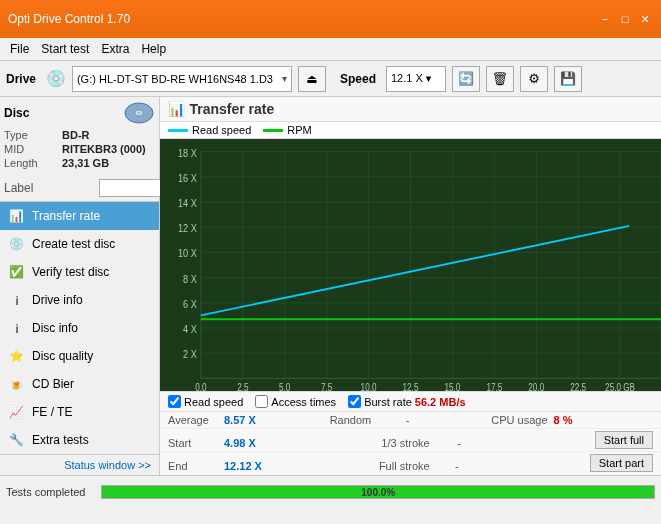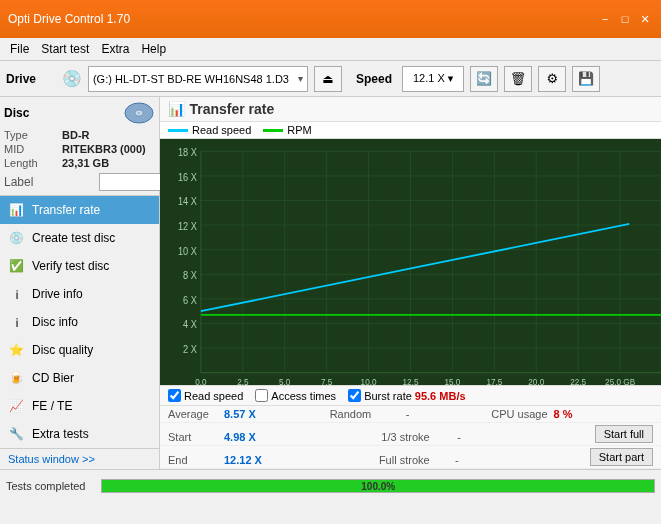--- a/index.html
+++ b/index.html
@@ -40,40 +40,40 @@
     
     .drive-bar {
       background: #f0f0f0;
       border-bottom: 1px solid #ccc;
       display: flex;
       align-items: center;
       padding: 4px 6px;
       gap: 6px;
       height: 36px;
     }
-    .drive-label { font-weight: bold; font-size: 12px; margin-right: 20px; }
+    .drive-label { font-weight: bold; font-size: 12px; margin-right: 4px; }
     .drive-select {
       display: flex;
       align-items: center;
       border: 1px solid #aaa;
       background: white;
       padding: 2px 4px;
       min-width: 220px;
       height: 26px;
       font-size: 11px;
     }
     .drive-select-text { flex: 1; }
     .drive-arrow { font-size: 10px; margin-left: 4px; color: #555; }
     .eject-btn {
       width: 28px; height: 26px; border: 1px solid #aaa; background: #f5f5f5;
       cursor: pointer; display: flex; align-items: center; justify-content: center; font-size: 12px;
     }
     .speed-label { font-weight: bold; margin-left: 8px; margin-right: 4px; }
     .speed-select {
-      border: 1px solid #aaa; background: white; padding: 2px 10px; height: 26px;
+      border: 1px solid #aaa; background: white; padding: 2px 4px; height: 26px;
       display: flex; align-items: center; min-width: 60px; font-size: 11px;
     }
     .icon-btn {
       width: 28px; height: 26px; border: 1px solid #aaa; background: #f5f5f5;
       cursor: pointer; display: flex; align-items: center; justify-content: center;
     }
     
     
     .content-area {
       display: flex;
@@ -111,21 +111,21 @@
       margin-bottom: 2px;
       font-size: 11px;
     }
     .info-label { color: #555; width: 58px; min-width: 58px; }
     .info-value { font-weight: bold; color: #222; }
     .info-value.blue { color: #0066cc; cursor: pointer; }
     
     .label-row {
       display: flex;
       align-items: center;
-      margin-top: 4px;
+      margin-top: 10px;
       gap: 37px;
     }
     .label-input {
       border: 1px solid #aaa;
       background: white;
       height: 18px;
       width: 80px;
       font-size: 11px;
       padding: 0 2px;
     }
@@ -148,21 +148,21 @@
     .nav-item.active { background: #4a9fd4; color: white; }
     .nav-icon { width: 18px; height: 18px; display: flex; align-items: center; justify-content: center; }
     
     
     .status-window-btn {
       padding: 4px 8px;
       font-size: 11px;
       color: #0066cc;
       cursor: pointer;
       border-top: 1px solid #ccc;
-      text-align: left;
+      text-align: right;
     }
     
     
     .right-panel {
       flex: 1;
       display: flex;
       flex-direction: column;
       background: white;
     }
     
@@ -478,21 +478,21 @@
         <input type="checkbox" checked="" style="">
         <span>Read speed</span>
       </div>
       <div class="checkbox-item">
         <input type="checkbox" style="">
         <span>Access times</span>
       </div>
       <div class="checkbox-item">
         <input type="checkbox" checked="" style="">
         <span>Burst rate</span>
-        <span class="burst-value">95.6 MB/s</span>
+        <span class="burst-value">56.2 MB/s</span>
       </div>
     </div>
 
     <div class="stats-area">
 
       <div class="stats-row">
         <div class="stat-item">
           <span class="stat-label">Average</span>
           <span class="stat-value">8.57 X</span>
         </div>

